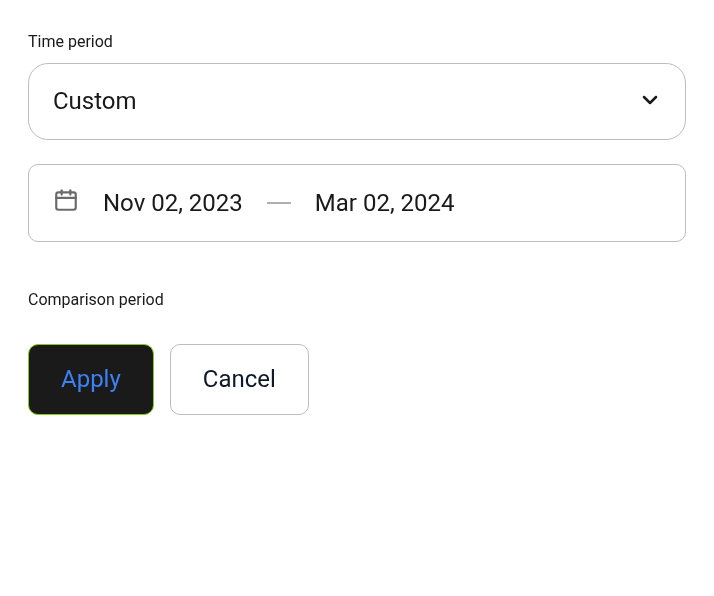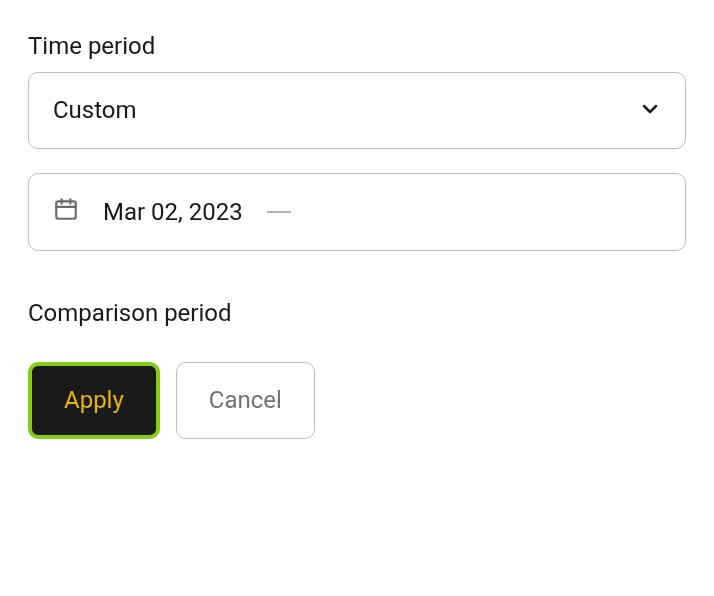--- a/index.html
+++ b/index.html
@@ -10,34 +10,34 @@
     body {
       font-family: -apple-system, BlinkMacSystemFont, "Segoe UI", Roboto, Helvetica, Arial, sans-serif;
       background: #ffffff;
       padding: 32px 28px;
       width: 714px;
     }
     .field-group {
       margin-bottom: 24px;
     }
     .label {
-      font-size: 24px;
+      font-size: 16px;
       color: #1a1a1a;
       margin-bottom: 12px;
       display: block;
       font-weight: 400;
     }
     .select-wrap {
       position: relative;
       width: 100%;
     }
     .select-box {
       width: 100%;
       border: 1px solid #bdbdbd;
-      border-radius: 10px;
+      border-radius: 20px;
       background: #ffffff;
       padding: 22px 49px 22px 24px;
       font-size: 24px;
       color: #1a1a1a;
       cursor: pointer;
       display: flex;
       align-items: center;
       line-height: 1.3;
     }
     .chevron {
@@ -86,26 +86,26 @@
     .btn {
       font-size: 24px;
       padding: 20px 32px;
       border-radius: 10px;
       cursor: pointer;
       font-family: inherit;
       line-height: 1.2;
     }
     .btn-primary {
       background: #1a1a1a;
-      color: #eab308;
-      border: 4px solid #84cc16;
+      color: #3b82f6;
+      border: 1px solid #84cc16;
     }
     .btn-secondary {
       background: #ffffff;
-      color: #737373;
+      color: #0f172a;
       border: 1px solid #bdbdbd;
     }
   </style>
 </head>
 <body>
 
 <div class="field-group">
   <label class="label">Time period</label>
   <div class="select-wrap">
     <div class="select-box">
@@ -120,22 +120,23 @@
 
   <div class="date-range">
     <span class="cal-icon">
       <svg width="26" height="26" viewBox="0 0 24 24" fill="none" stroke="#6b6b6b" stroke-width="2" stroke-linecap="round" stroke-linejoin="round">
         <rect x="3" y="5" width="18" height="16" rx="2"></rect>
         <line x1="3" y1="10" x2="21" y2="10"></line>
         <line x1="8" y1="3" x2="8" y2="7"></line>
         <line x1="16" y1="3" x2="16" y2="7"></line>
       </svg>
     </span>
-    <span class="start">Mar 02, 2023</span>
+    <span class="start">Nov 02, 2023</span>
     <span class="dash"></span>
+    <span class="end">Mar 02, 2024</span>
   </div>
 </div>
 
 <div class="comparison-group">
   <label class="label">Comparison period</label>
 </div>
 
 <div class="button-row">
   <button class="btn btn-primary">Apply</button>
   <button class="btn btn-secondary">Cancel</button>

